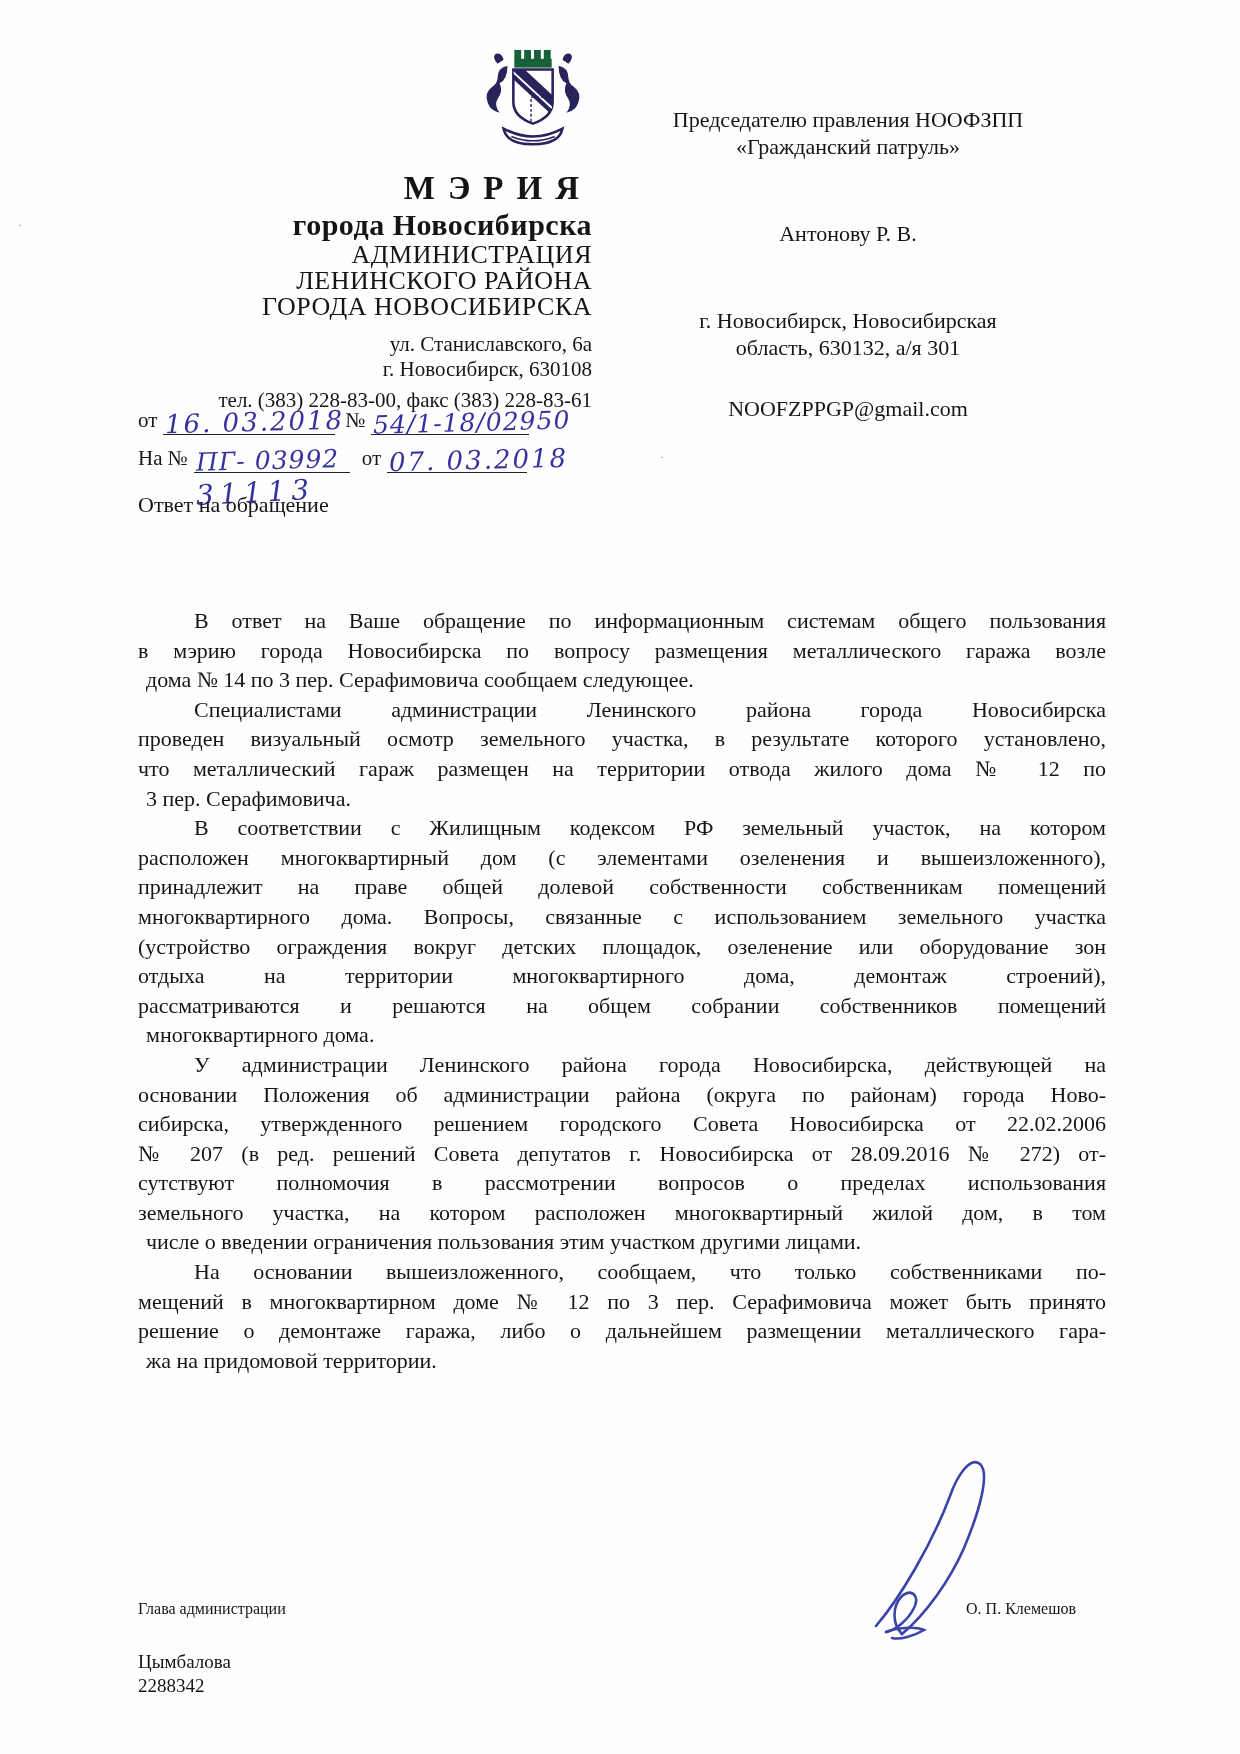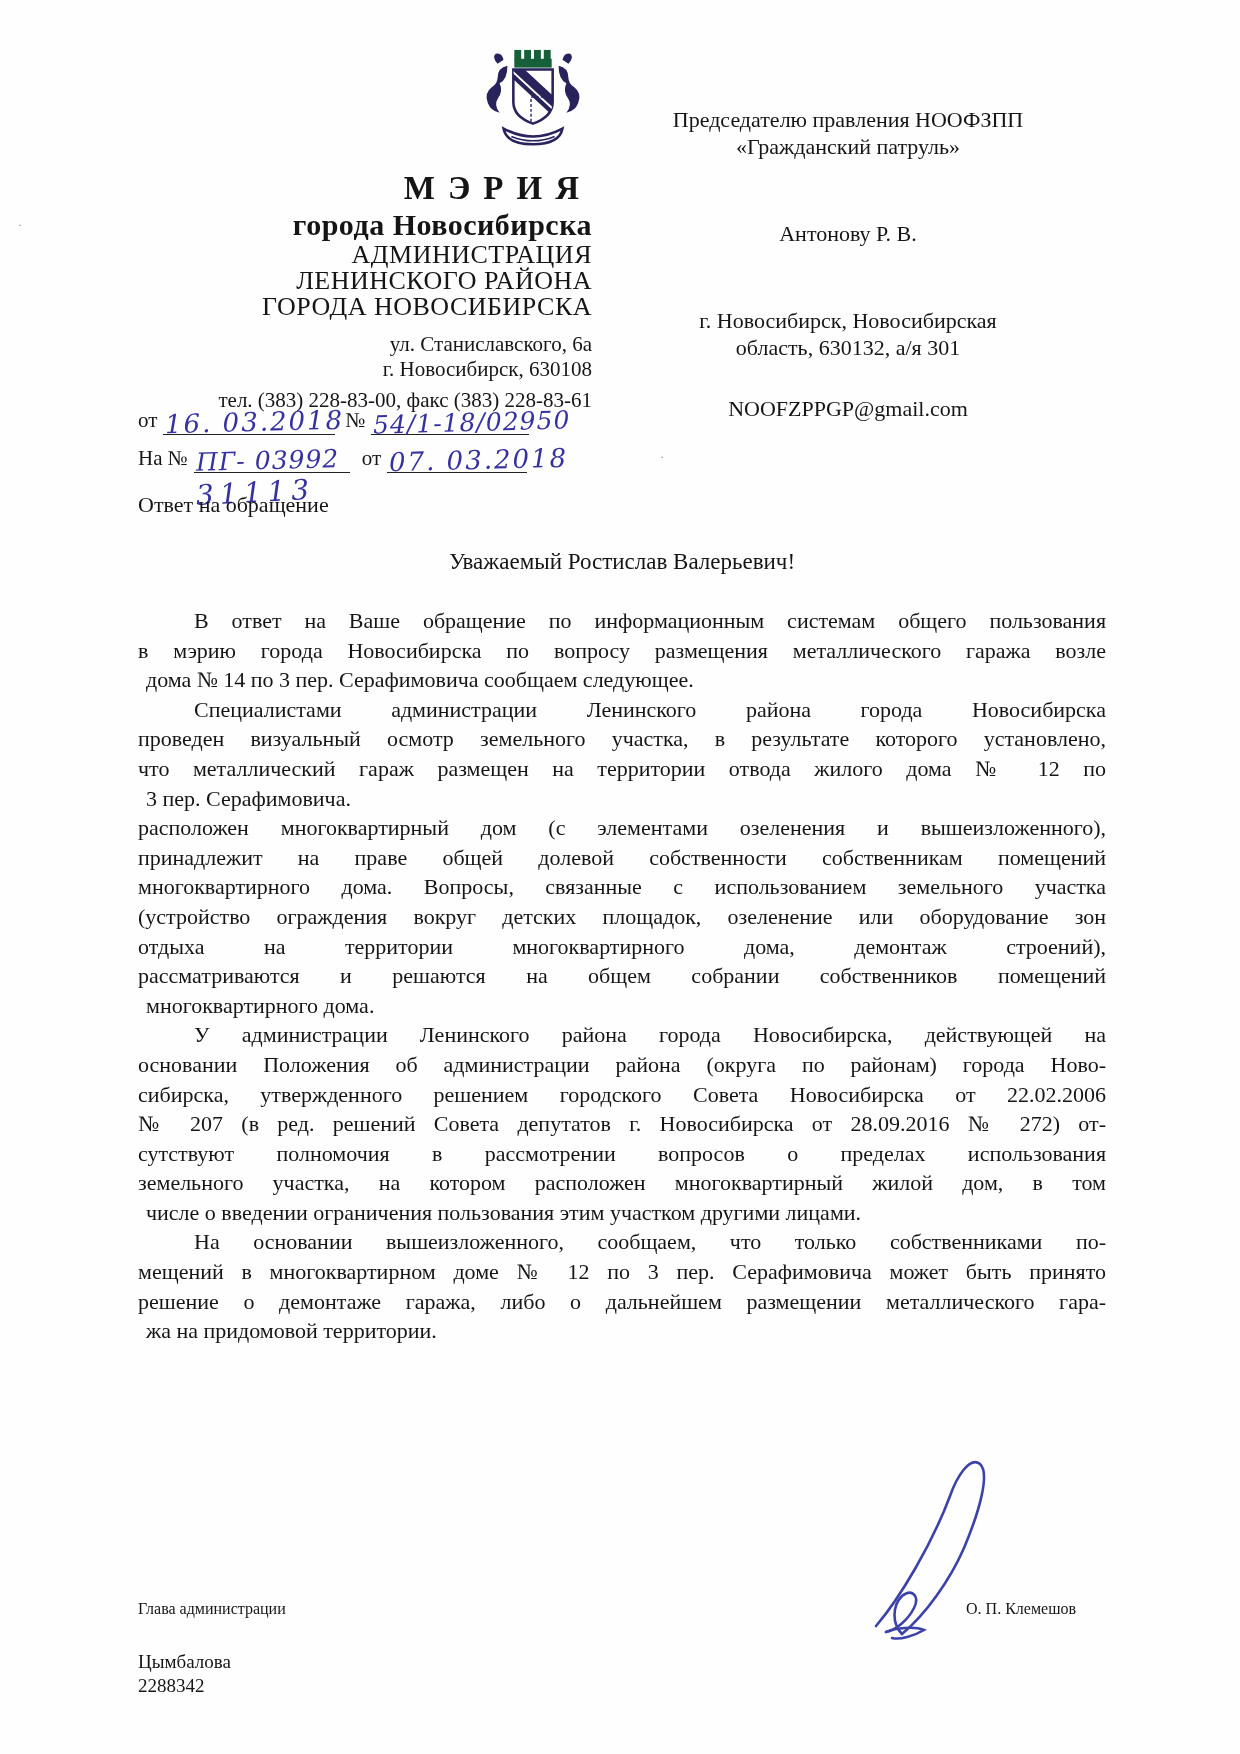--- a/index.html
+++ b/index.html
@@ -147,30 +147,30 @@
     <div>«Гражданский патруль»</div>
     <div class="rcpt-name">Антонову Р. В.</div>
     <div class="rcpt-addr">
       <div>г. Новосибирск, Новосибирская</div>
       <div>область, 630132, а/я 301</div>
     </div>
     <div class="rcpt-email">NOOFZPPGP@gmail.com</div>
   </div>
 
   <div class="subject">Ответ на обращение</div>
-  <div class="salutation">Уважаемый Ростислав Валерьевич!</div>
 
   <div class="body-block">
       <div class="bline first">В ответ на Ваше обращение по информационным системам общего пользования</div>
       <div class="bline">в мэрию города Новосибирска по вопросу размещения металлического гаража возле</div>
       <div class="bline last">дома № 14 по 3 пер. Серафимовича сообщаем следующее.</div>
       <div class="bline first">Специалистами администрации Ленинского района города Новосибирска</div>
       <div class="bline">проведен визуальный осмотр земельного участка, в результате которого установлено,</div>
       <div class="bline">что металлический гараж размещен на территории отвода жилого дома № 12 по</div>
       <div class="bline last">3 пер. Серафимовича.</div>
+      <div class="bline first">В соответствии с Жилищным кодексом РФ земельный участок, на котором</div>
       <div class="bline">расположен многоквартирный дом (с элементами озеленения и вышеизложенного),</div>
       <div class="bline">принадлежит на праве общей долевой собственности собственникам помещений</div>
       <div class="bline">многоквартирного дома. Вопросы, связанные с использованием земельного участка</div>
       <div class="bline">(устройство ограждения вокруг детских площадок, озеленение или оборудование зон</div>
       <div class="bline">отдыха на территории многоквартирного дома, демонтаж строений),</div>
       <div class="bline">рассматриваются и решаются на общем собрании собственников помещений</div>
       <div class="bline last">многоквартирного дома.</div>
       <div class="bline first">У администрации Ленинского района города Новосибирска, действующей на</div>
       <div class="bline">основании Положения об администрации района (округа по районам) города Ново-</div>
       <div class="bline">сибирска, утвержденного решением городского Совета Новосибирска от 22.02.2006</div>

